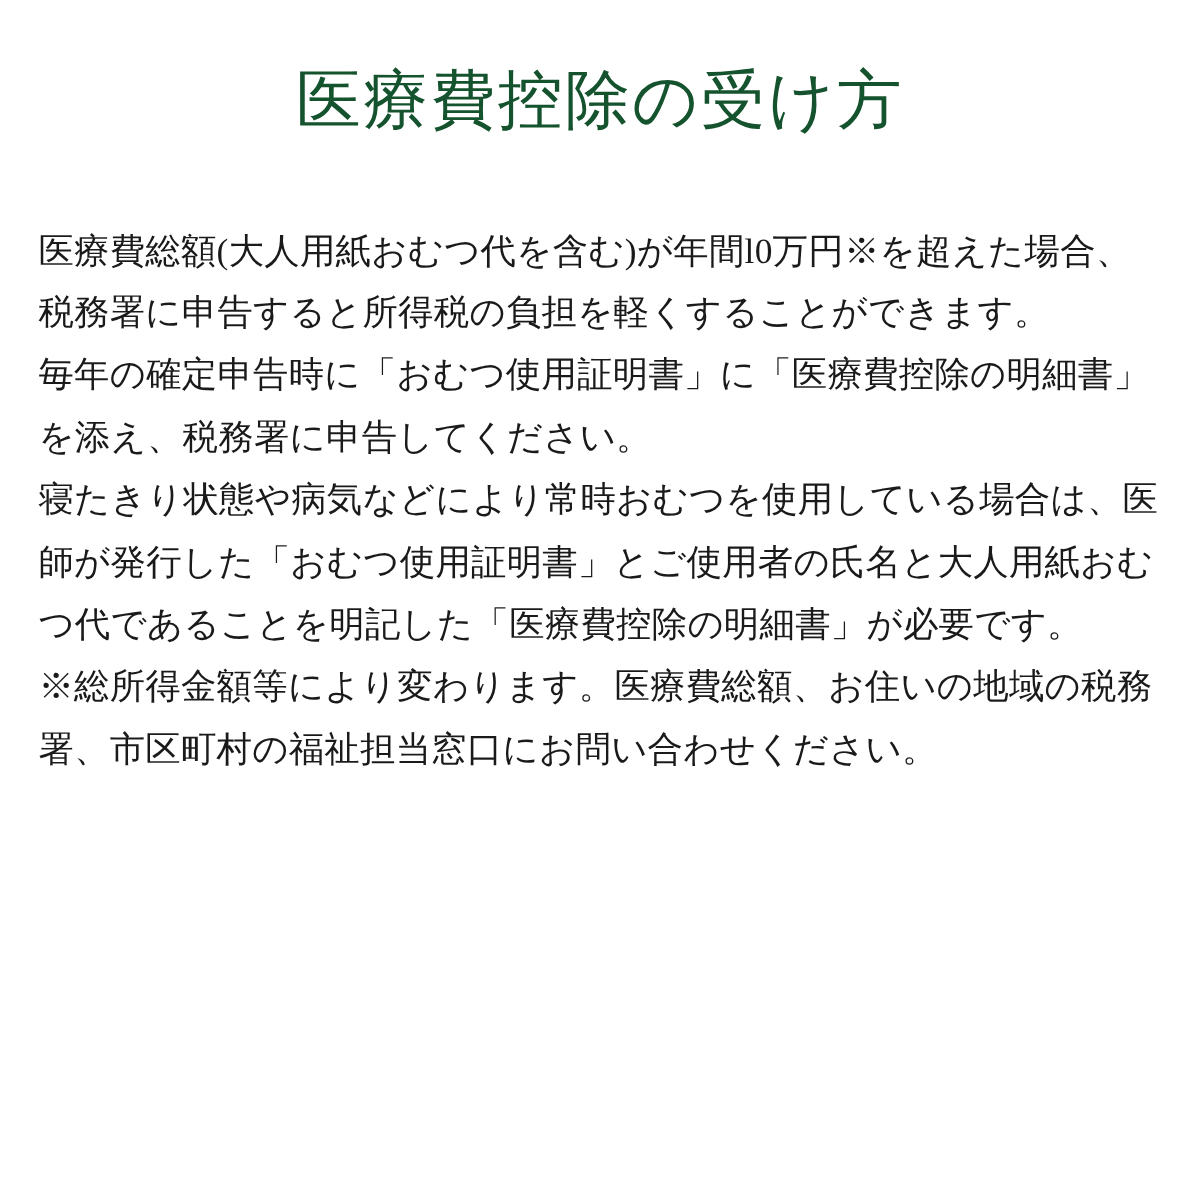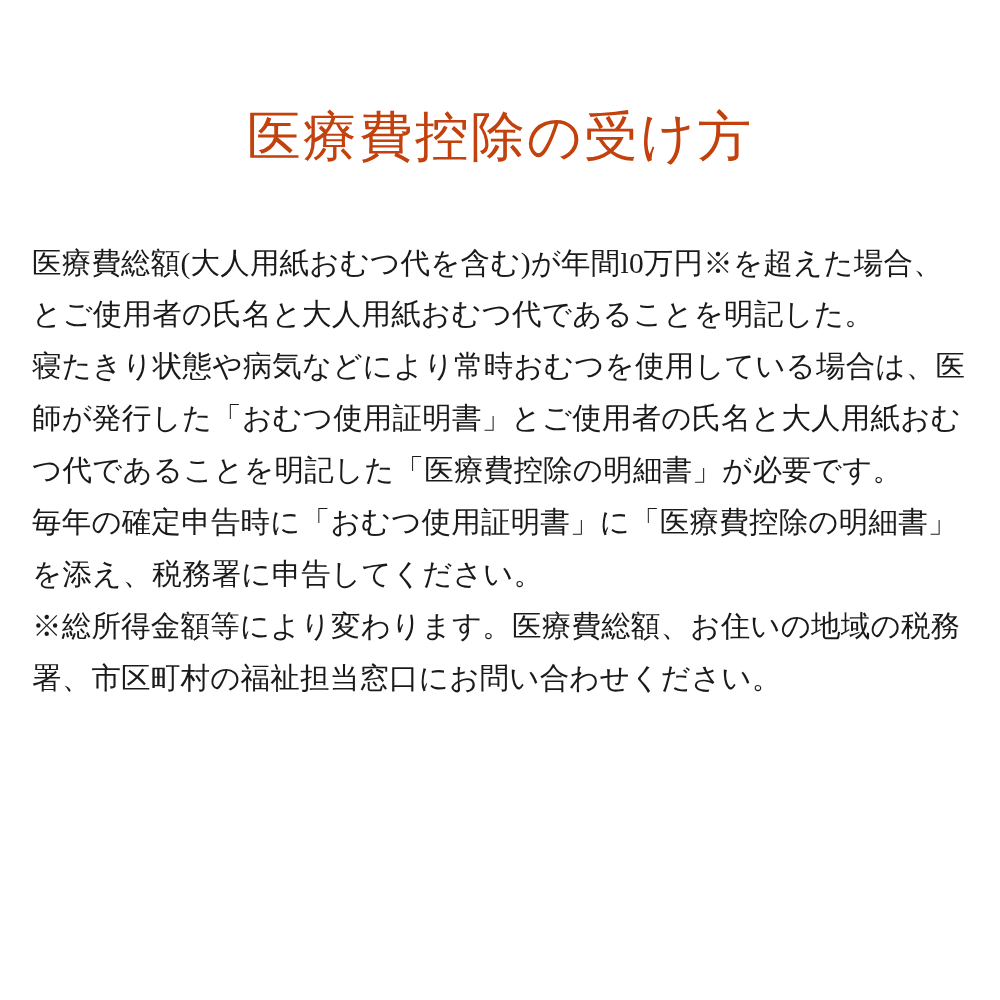--- a/index.html
+++ b/index.html
@@ -17,27 +17,27 @@
   .page {
     position: relative;
     width: 1000px;
     height: 1000px;
     box-sizing: border-box;
     padding: 0 18px;
     background: #ffffff;
   }
   .doc-title {
     margin: 0;
-    padding-top: 104px;
+    padding-top: 51px;
     text-align: center;
     font-size: 54px;
     font-weight: 400;
     letter-spacing: 2px;
     line-height: 1.25;
-    color: #c2410c;
+    color: #14532d;
   }
   .body-block {
     margin-top: 66px;
     padding: 0 14px;
   }
   .para {
     margin: 0;
     font-size: 29.5px;
     line-height: 1.76;
     letter-spacing: 0.2px;
@@ -49,18 +49,18 @@
     margin-top: 0;
   }
 </style>
 </head>
 <body>
 
 <div class="page">
   <h1 class="doc-title">医療費控除の受け方</h1>
 
   <div class="body-block">
-    <p class="para">医療費総額(大人用紙おむつ代を含む)が年間l0万円※を超えた場合、とご使用者の氏名と大人用紙おむつ代であることを明記した。</p>
+    <p class="para">医療費総額(大人用紙おむつ代を含む)が年間l0万円※を超えた場合、税務署に申告すると所得税の負担を軽くすることができます。</p>
+    <p class="para">毎年の確定申告時に「おむつ使用証明書」に「医療費控除の明細書」を添え、税務署に申告してください。</p>
     <p class="para">寝たきり状態や病気などにより常時おむつを使用している場合は、医師が発行した「おむつ使用証明書」とご使用者の氏名と大人用紙おむつ代であることを明記した「医療費控除の明細書」が必要です。</p>
-    <p class="para">毎年の確定申告時に「おむつ使用証明書」に「医療費控除の明細書」を添え、税務署に申告してください。</p>
     <p class="para">※総所得金額等により変わります。医療費総額、お住いの地域の税務署、市区町村の福祉担当窓口にお問い合わせください。</p>
   </div>
 </div>
 
 </body></html>

